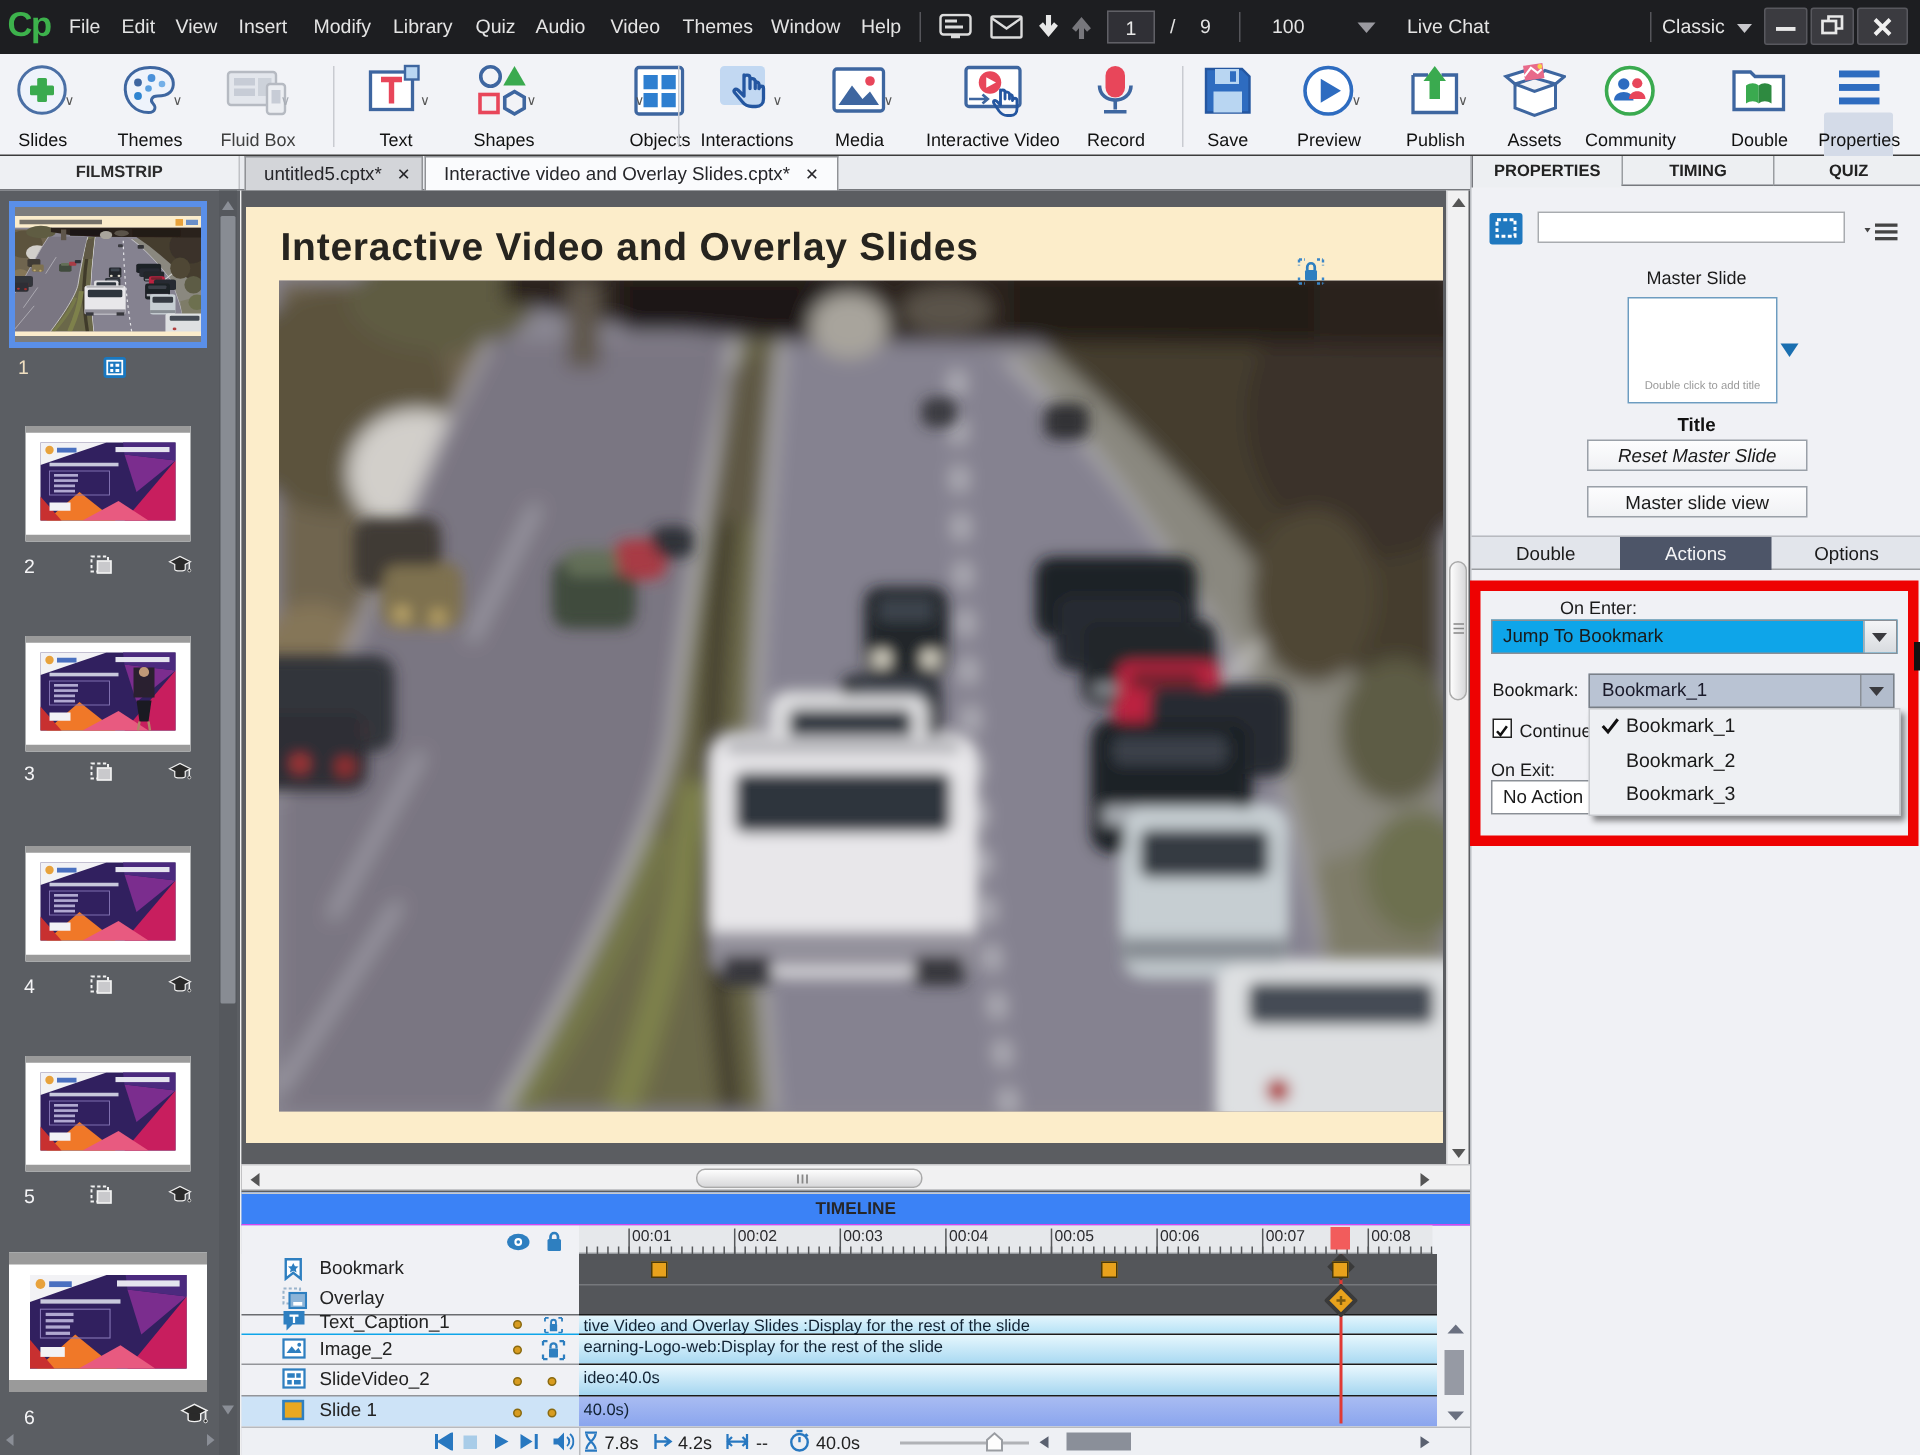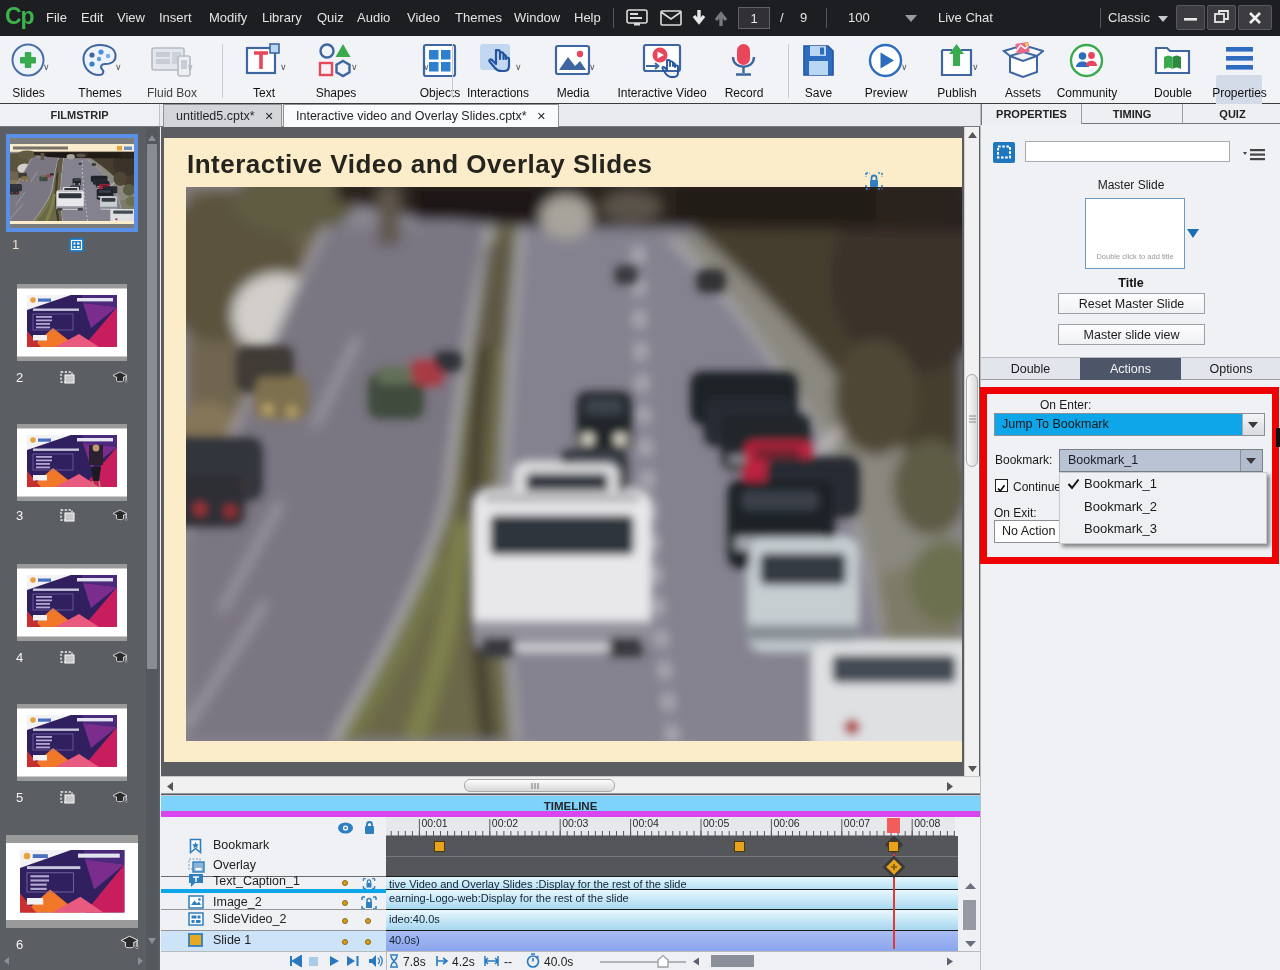--- a/index.html
+++ b/index.html
@@ -658,21 +658,21 @@
     <svg class="abs" style="left:370px;top:5px;" width="11" height="8">
         <path d="M1 1 V7 M4 1 V7 M7 1 V7" stroke="#888" stroke-width="1.2"></path>
       </svg>
     <svg class="abs" style="left:784px;top:4px;" width="10" height="11">
         <path d="M2 1 L8 5.5 L2 10 Z" fill="#555"></path>
       </svg>
   </div>
 </div>
 
 <div id="timeline">
-  <div class="abs" style="left:0;top:0;width:819px;height:22px;background:#7dd3fc;border-top:1px solid #c8cace;border-bottom:6px solid #d946ef;">
+  <div class="abs" style="left:0;top:0;width:819px;height:22px;background:#3b82f6;border-top:1px solid #c8cace;border-bottom:1px solid #d946ef;">
     <div class="abs" style="left:0;width:819px;text-align:center;top:4px;font-size:11.5px;font-weight:bold;color:#26262a;">TIMELINE</div>
   </div>
 
   <div class="abs" style="left:0;top:22px;width:225px;height:134px;background:#f0f1f5;">
     <svg class="abs" style="left:176px;top:5px;" width="17" height="12" viewBox="0 0 17 12">
         <ellipse cx="8.5" cy="6" rx="7.5" ry="5.5" fill="#2e7fc0"></ellipse>
         <circle cx="8.5" cy="6" r="2.6" fill="#fff"></circle>
         <circle cx="8.5" cy="6" r="1.2" fill="#2e7fc0"></circle>
       </svg>
     <svg class="abs" style="left:202px;top:3px;" width="13" height="15" viewBox="0 0 13 15">
@@ -700,21 +700,21 @@
           <path d="M5 4 h6 M8 4 v5" stroke="#fff" stroke-width="1.5"></path>
         </svg>
       <span class="tlbl" style="top:-3px;">Text_Caption_1</span>
       <span class="dot" style="left:181px;top:3px;"></span>
       <svg class="lockicon" style="top:0px;" width="18" height="13" viewBox="0 0 18 16">
           <path d="M2 2 h3 M2 2 v3 M13 2 h3 M16 2 v3 M2 14 h3 M2 11 v3 M13 14 h3 M16 11 v3" stroke="#2e7fc0" stroke-width="1.5" fill="none"></path>
           <rect x="6" y="7" width="6" height="6" rx="0.5" fill="#2e7fc0"></rect>
           <path d="M7 7 V5.5 a2 2 0 0 1 4 0 V7" fill="none" stroke="#2e7fc0" stroke-width="1.5"></path>
         </svg>
     </div>
-    <div class="tlrow" style="top:72px;height:20px;border-top:4px solid #0ea5e9;">
+    <div class="tlrow" style="top:72px;height:20px;border-top:1px solid #0ea5e9;">
       <svg class="ticon" width="16" height="14" viewBox="0 0 16 14">
           <rect x="1" y="1" width="14" height="12" fill="#fff" stroke="#2e7fc0" stroke-width="1.5"></rect>
           <path d="M3 10 L6.5 5.5 L9 8.5 L11 6.5 L13 10 Z" fill="#2e7fc0"></path>
           <circle cx="11.5" cy="4.5" r="1.3" fill="#2e7fc0"></circle>
         </svg>
       <span class="tlbl">Image_2</span>
       <span class="dot" style="left:181px;top:7px;"></span>
       <svg class="lockicon" style="top:2px;" width="18" height="16" viewBox="0 0 18 16">
           <path d="M2 2 h3 M2 2 v3 M13 2 h3 M16 2 v3 M2 14 h3 M2 11 v3 M13 14 h3 M16 11 v3" stroke="#2e7fc0" stroke-width="1.5" fill="none"></path>
           <rect x="6" y="7" width="6" height="6" rx="0.5" fill="#2e7fc0"></rect>
@@ -863,21 +863,21 @@
       <rect x="8" y="10" width="15" height="2.2" fill="#444"></rect>
   </svg>
   <div class="abs" style="left:0;top:74px;width:300px;text-align:center;font-size:12px;color:#1a1a1a;">Master Slide</div>
   <div class="abs" style="left:104px;top:94px;width:100px;height:71px;background:#fff;border:1px solid #6d9cc0;">
     <svg class="abs" style="left:0;top:50px;" width="98" height="14">
         <text x="49" y="10" text-anchor="middle" font-size="7.5" fill="#999" font-family="Liberation Sans, sans-serif">Double click to add title</text>
       </svg>
   </div>
   <div class="abs" style="left:206px;top:125px;width:0;height:0;border-left:6.5px solid transparent;border-right:6.5px solid transparent;border-top:9px solid #1a6fb0;"></div>
   <div class="abs" style="left:0;top:172px;width:300px;text-align:center;font-size:12.5px;font-weight:bold;color:#111;">Title</div>
-  <div class="rbtn" style="left:77px;top:189px;">Reset Master Slide</div>
+  <div class="rbtn" style="left:77px;top:189px;font-style:italic;">Reset Master Slide</div>
   <div class="rbtn" style="left:77px;top:220px;">Master slide view</div>
 
   <div class="abs" style="left:0;top:253px;width:300px;height:23px;background:#e2e5eb;border-top:1px solid #b8babf;border-bottom:1px solid #9a9da1;">
     <div class="abs" style="left:0;top:0;width:99px;height:22px;font-size:12.5px;color:#1a1a1a;text-align:center;line-height:22px;">Double</div>
     <div class="abs" style="left:99px;top:0;width:101px;height:22px;font-size:12.5px;color:#f4f4f6;text-align:center;line-height:22px;background:#4d5568;">Actions</div>
     <div class="abs" style="left:200px;top:0;width:100px;height:22px;font-size:12.5px;color:#1a1a1a;text-align:center;line-height:22px;">Options</div>
   </div>
 
   <div class="abs" style="left:13px;top:294px;font-size:12px;color:#1a1a1a;margin-left:46px;">On Enter:</div>
   <div class="abs" style="left:13px;top:309px;width:271px;height:23px;background:#0ea5e9;border:1px solid #8a8f96;">

